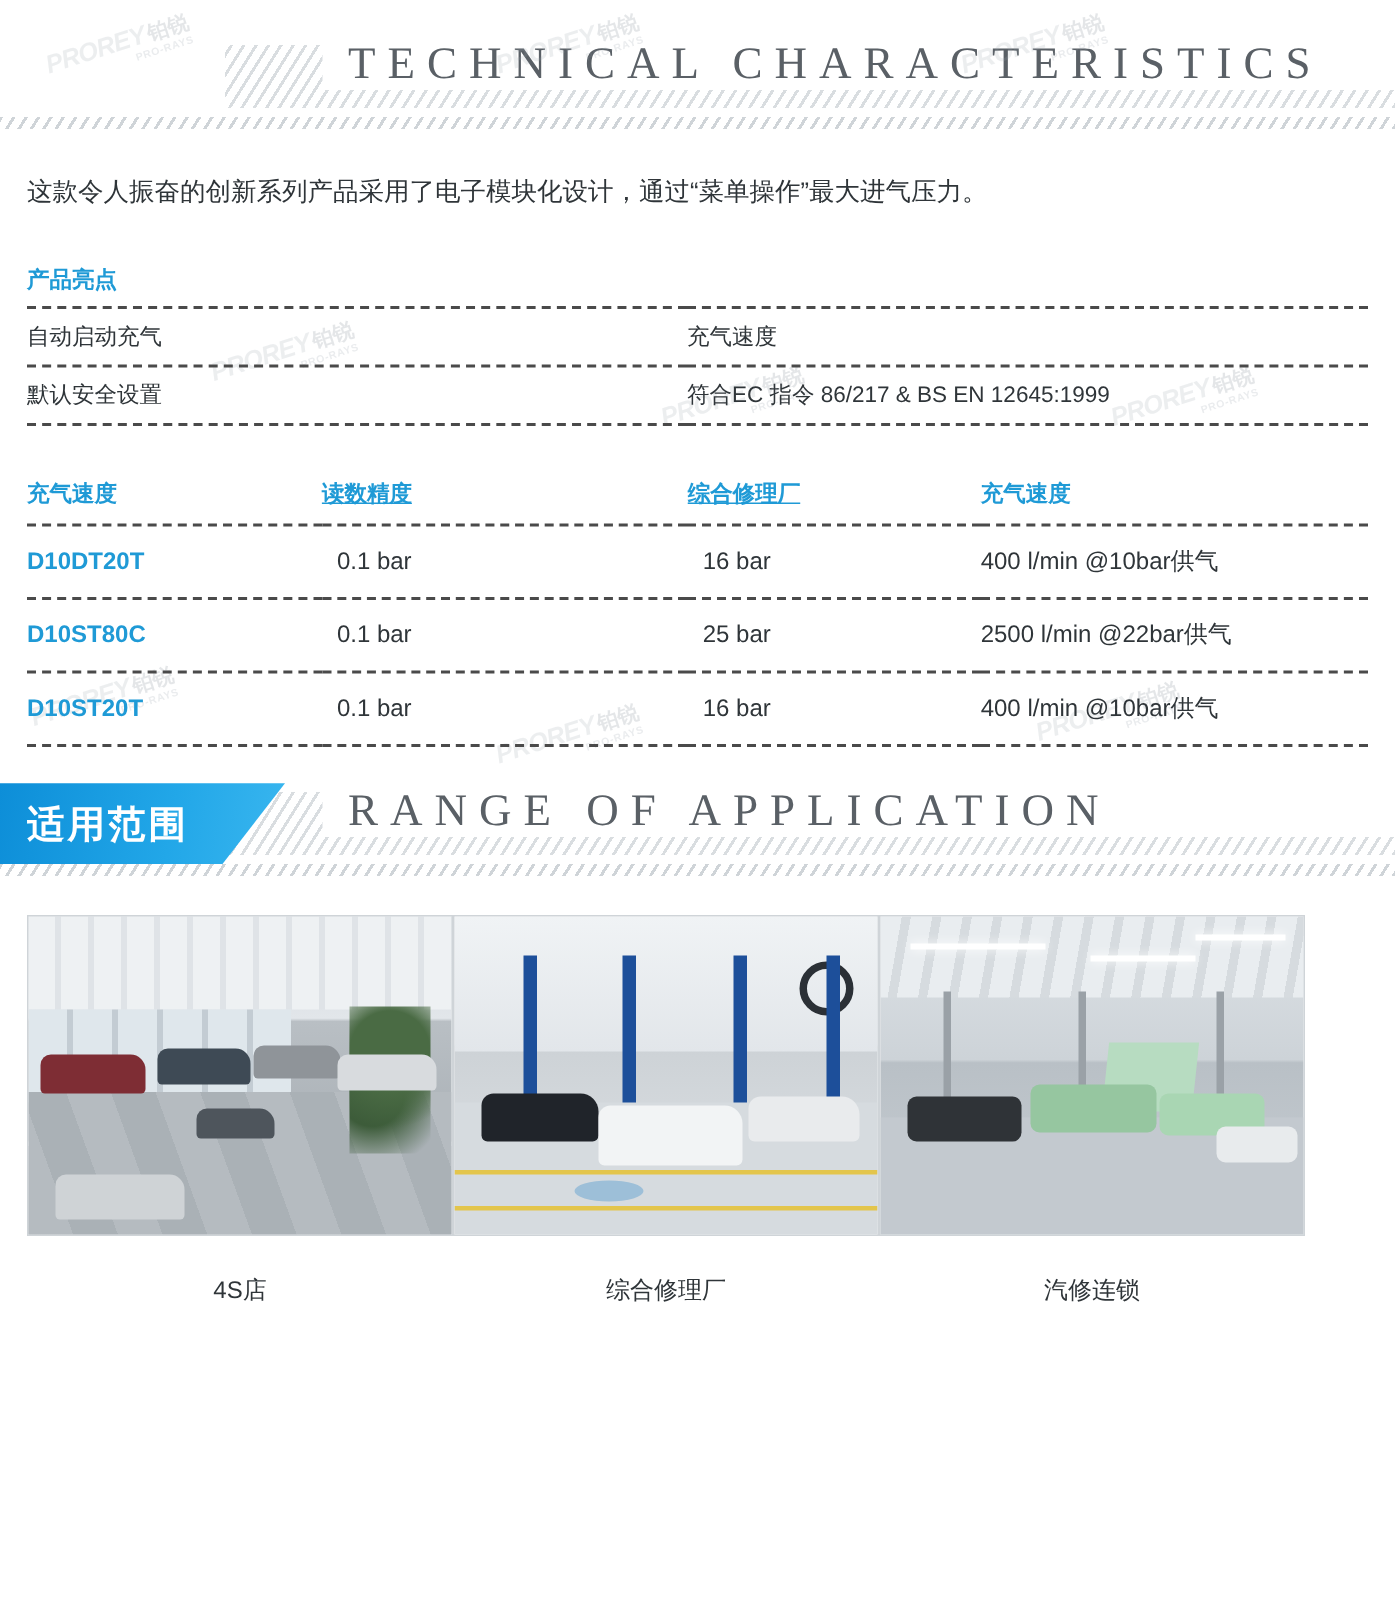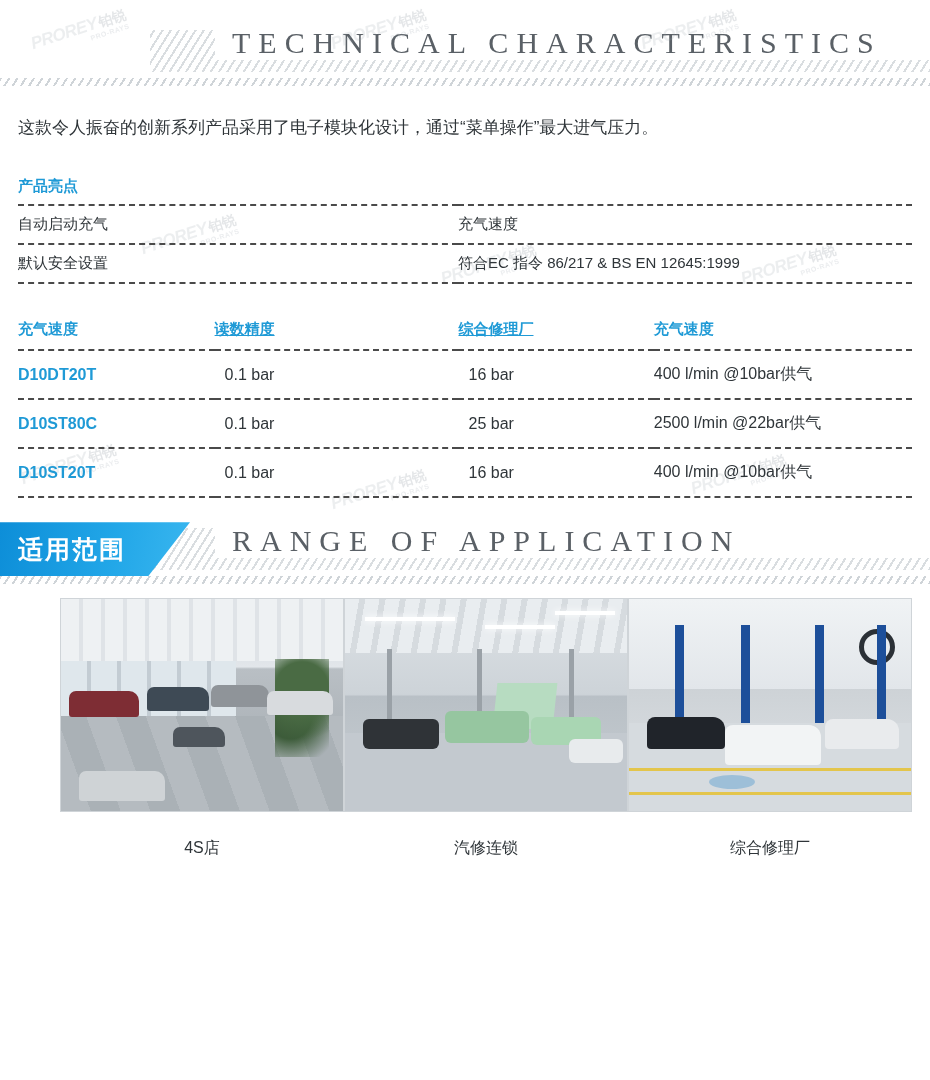--- a/index.html
+++ b/index.html
@@ -198,22 +198,22 @@
   }
   .spec-table th.col-b,
   .spec-table th.col-c {
     padding-left: 0;
     text-decoration: underline;
   }
 
   
   .apps {
     display: flex;
-    justify-content: flex-end;
-    margin: 14px 18px 0 18px;
+    justify-content: flex-start;
+    margin: 26px 18px 0 18px;
     position: relative;
     z-index: 6;
   }
   .app-card {
     width: 284px;
   }
   .photo {
     width: 282px;
     height: 212px;
     border: 1px solid #cfd4d8;
@@ -422,20 +422,39 @@
       <div class="floor"></div>
       <div class="plant"></div>
       <div class="car c1"></div>
         <div class="car c2"></div>
         <div class="car c3"></div>
       <div class="car c4"></div>
         <div class="car c5"></div>
         <div class="car c6"></div>
     </div>
     <div class="caption">4S店</div>
+  </div>
+
+  <div class="app-card">
+    <div class="photo ph3">
+      <div class="wall"></div>
+      <div class="hose"></div>
+      <div class="blue b1"></div>
+        <div class="blue b2"></div>
+        <div class="blue b3"></div>
+        <div class="blue b4"></div>
+      <div class="floor"></div>
+      <div class="stripe s1"></div>
+        <div class="stripe s2"></div>
+      <div class="disc"></div>
+      <div class="car k1"></div>
+        <div class="car k2"></div>
+        <div class="car k3"></div>
+    </div>
+    <div class="caption">综合修理厂</div>
   </div>
 
   <div class="app-card">
     <div class="photo ph2">
       <div class="ceiling"></div>
       <div class="lamp l1"></div>
         <div class="lamp l2"></div>
         <div class="lamp l3"></div>
       <div class="post p1"></div>
         <div class="post p2"></div>
@@ -443,32 +462,13 @@
       <div class="floor"></div>
       <div class="cover"></div>
       <div class="veh v1"></div>
         <div class="veh v2"></div>
         <div class="veh v3"></div>
         <div class="veh v4"></div>
     </div>
     <div class="caption">汽修连锁</div>
   </div>
 
-  <div class="app-card">
-    <div class="photo ph3">
-      <div class="wall"></div>
-      <div class="hose"></div>
-      <div class="blue b1"></div>
-        <div class="blue b2"></div>
-        <div class="blue b3"></div>
-        <div class="blue b4"></div>
-      <div class="floor"></div>
-      <div class="stripe s1"></div>
-        <div class="stripe s2"></div>
-      <div class="disc"></div>
-      <div class="car k1"></div>
-        <div class="car k2"></div>
-        <div class="car k3"></div>
-    </div>
-    <div class="caption">综合修理厂</div>
-  </div>
-
 </div>
 
 </body></html>

